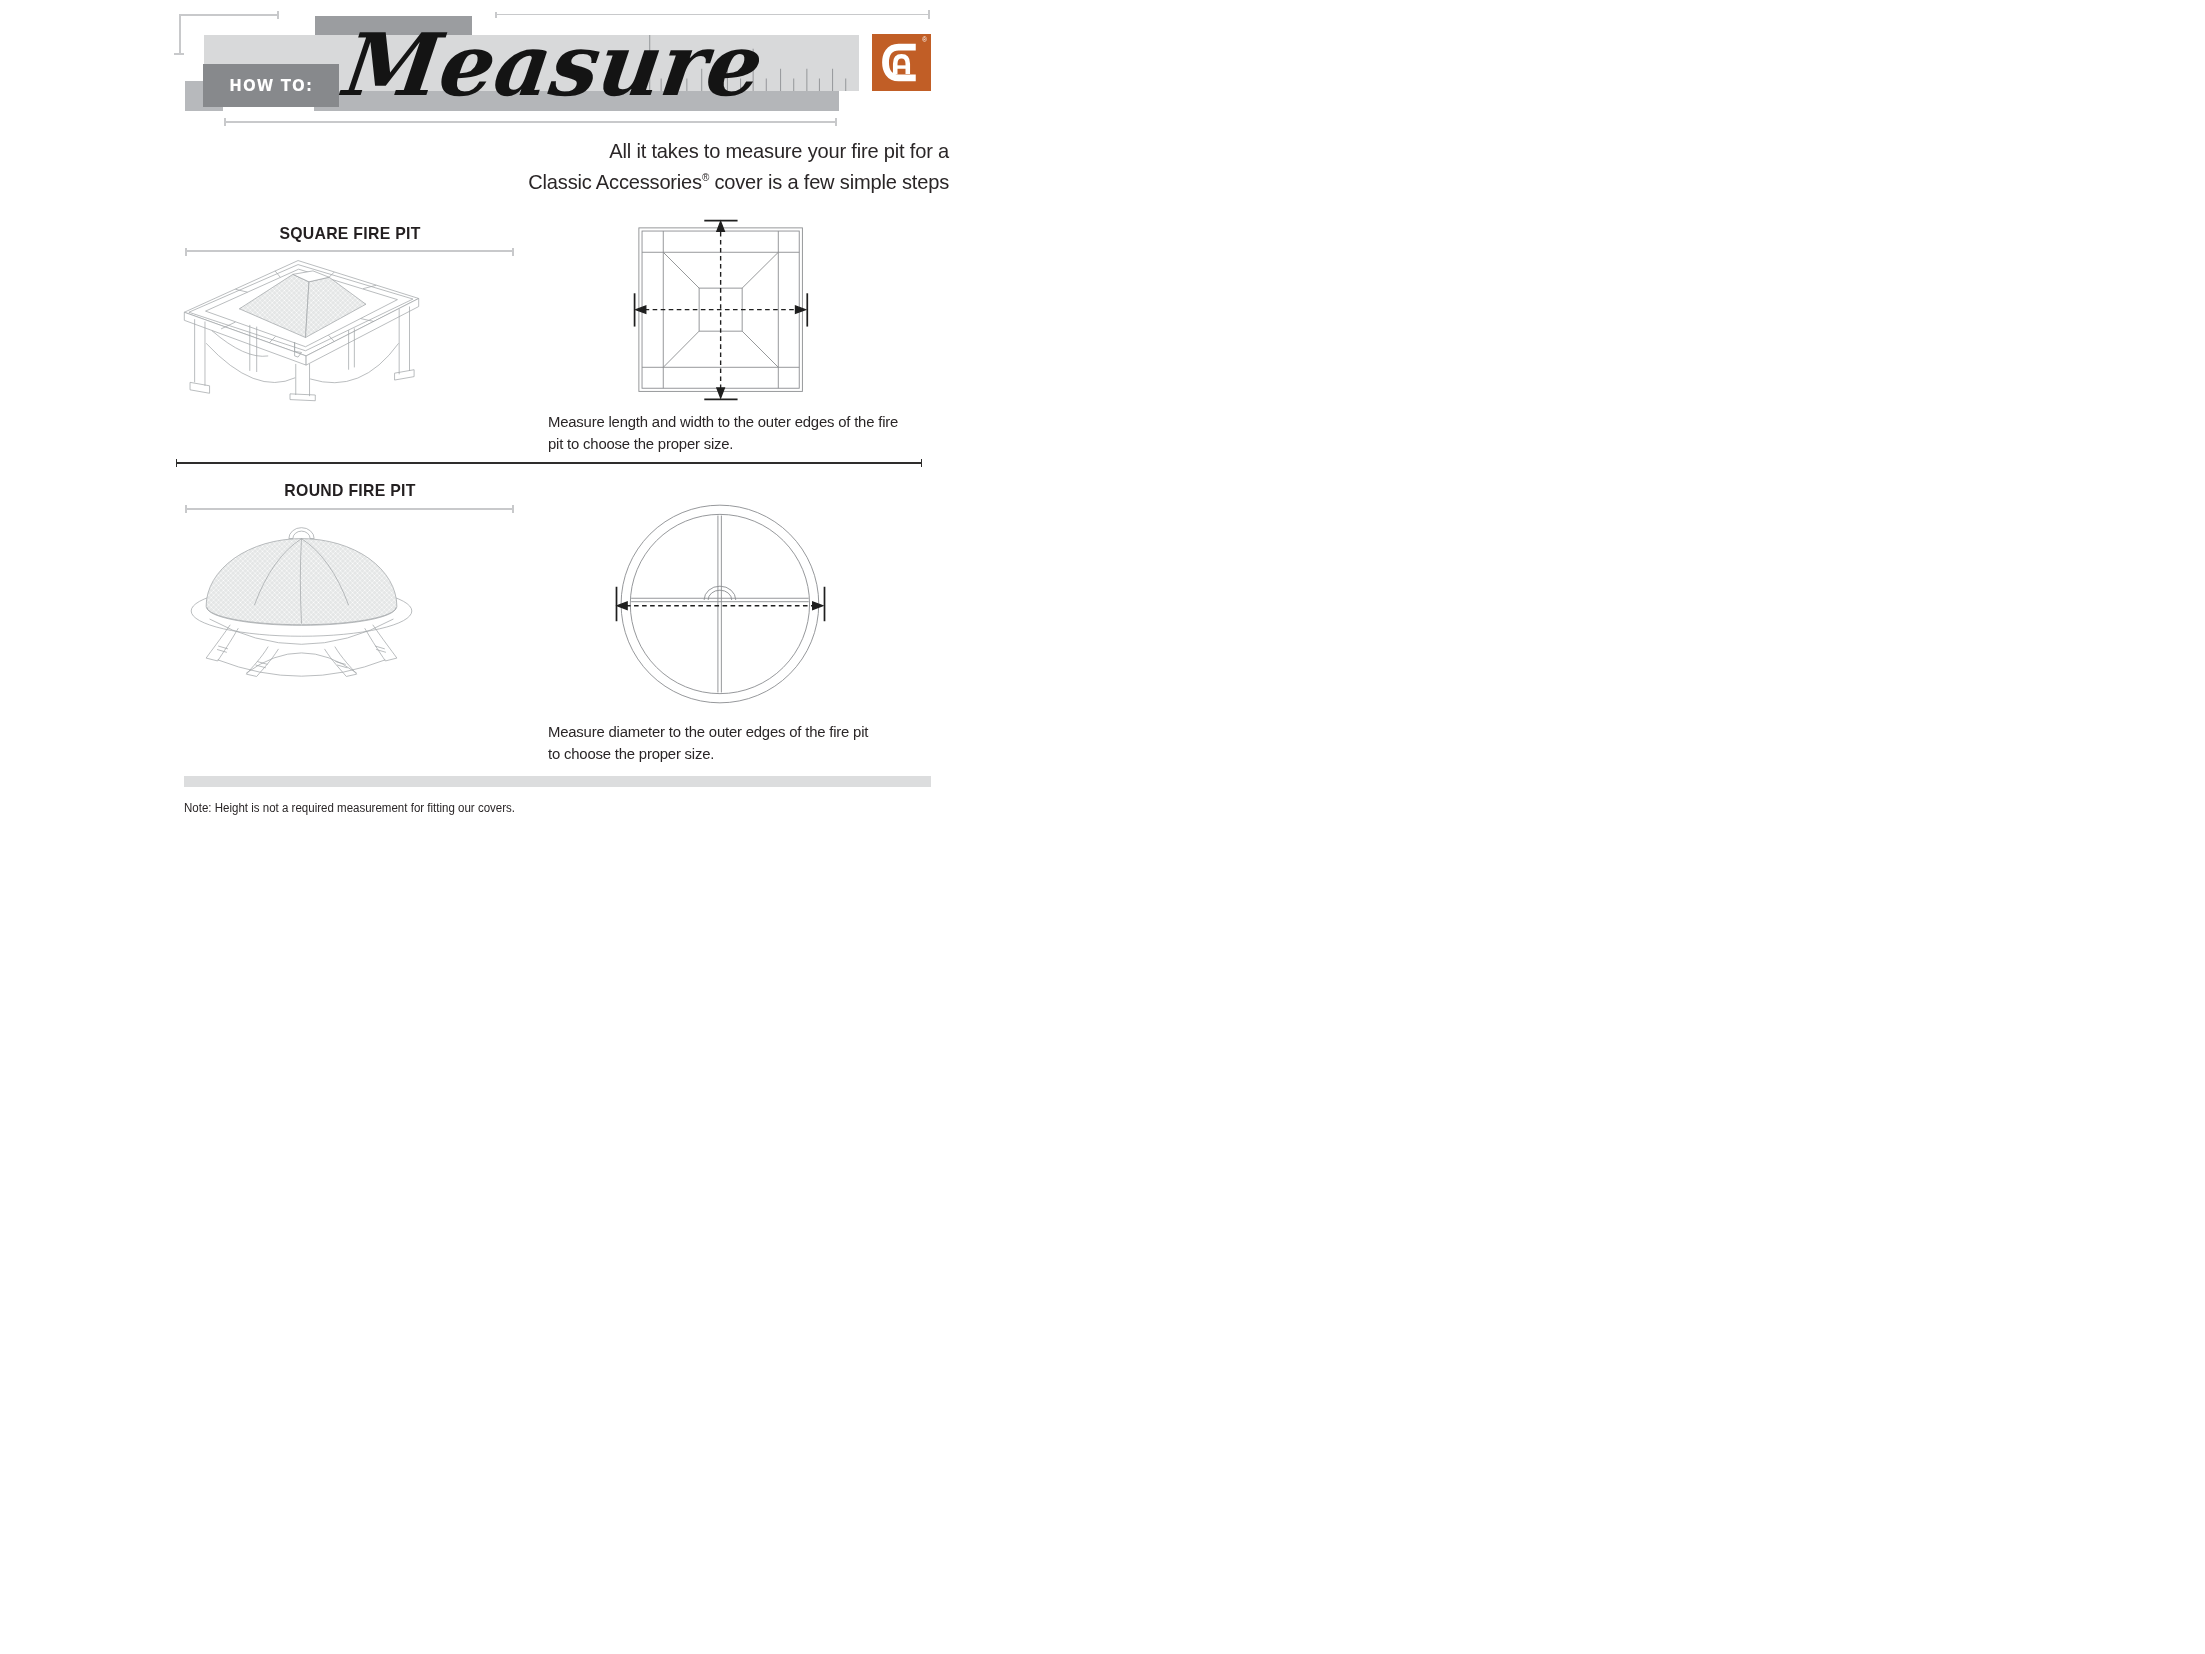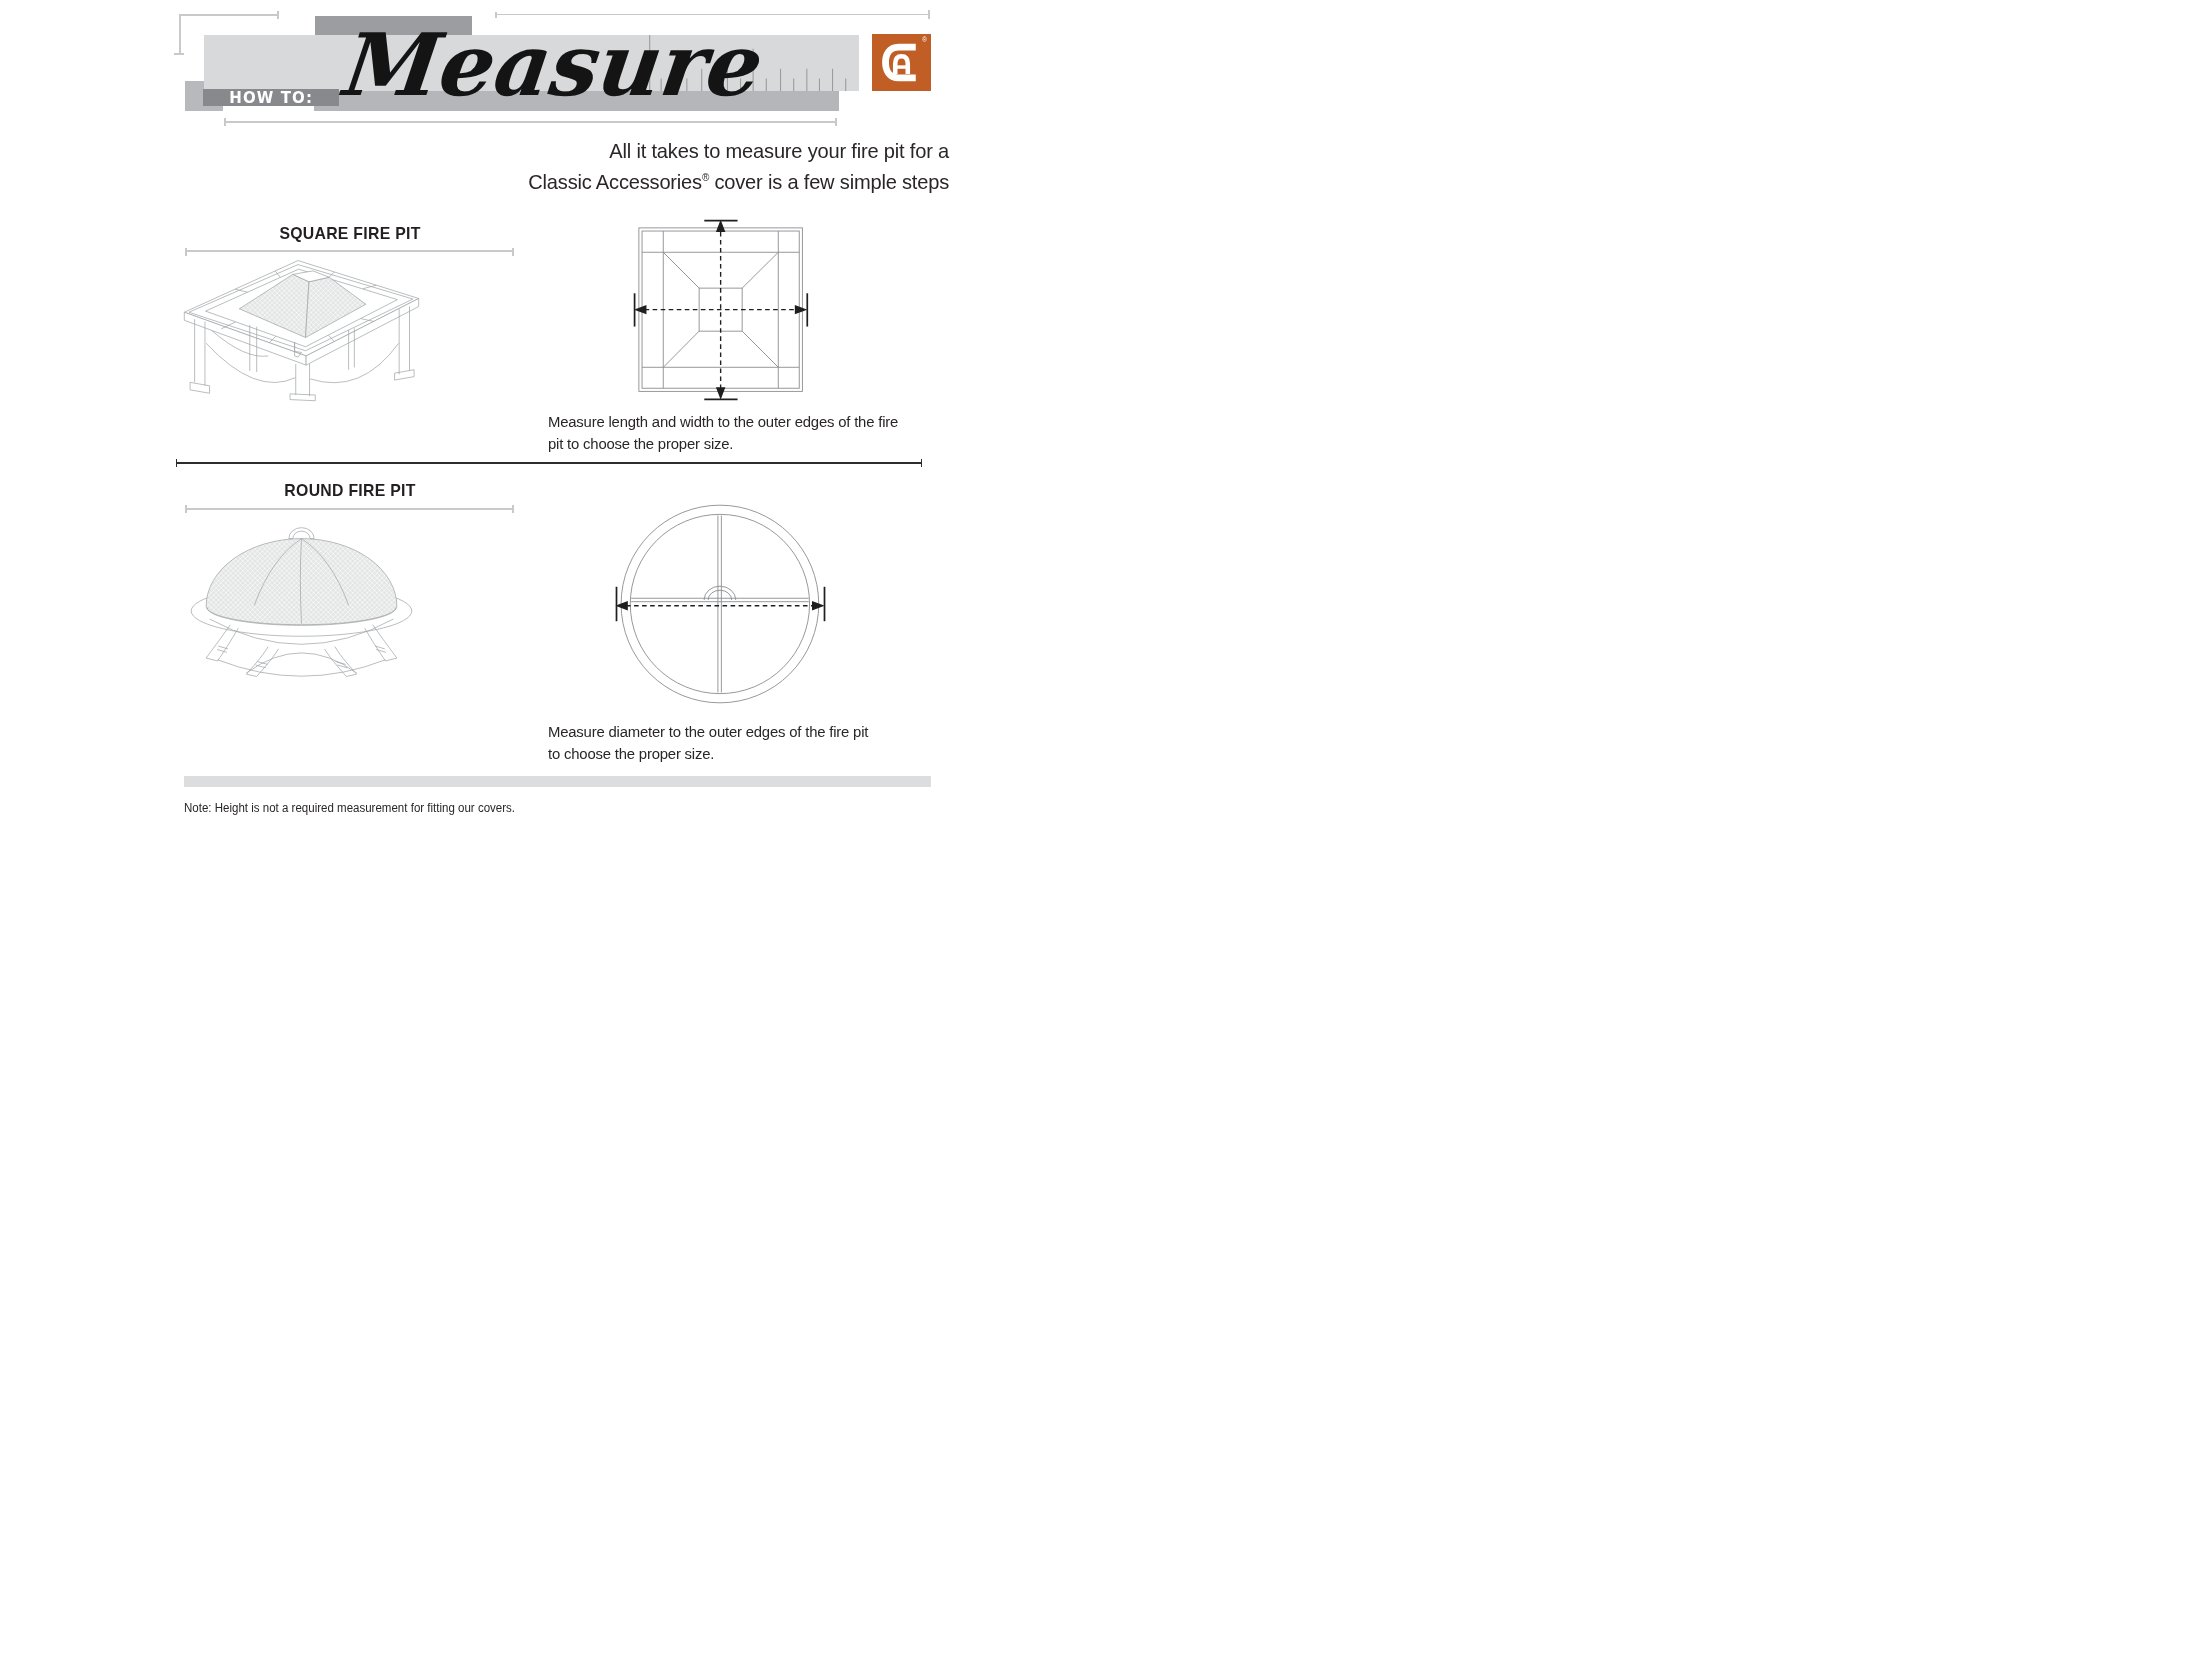--- a/index.html
+++ b/index.html
@@ -7,22 +7,22 @@
         font-family:"Liberation Sans",sans-serif;color:#231f20;}
   .abs{position:absolute;}
   .hline{position:absolute;background:#c8c9cb;}
   .vcap{position:absolute;background:#c8c9cb;width:1.7px;}
   .dark{background:#2e2d2c;}
   
   .box1{left:315px;top:16px;width:157px;height:19px;background:#9b9da0;}
   .banner{left:204px;top:35px;width:655px;height:56px;background:#d8d9da;}
   .band{left:314px;top:91px;width:525px;height:20px;background:#b4b6b9;}
   .smallsq{left:185px;top:81px;width:38px;height:30px;background:#b7b9bc;}
-  .howto{left:203px;top:64px;width:136px;height:17px;background:#87898c;
-         display:flex;align-items:center;justify-content:center;margin-top:25px;}
+  .howto{left:203px;top:64px;width:136px;height:43px;background:#87898c;
+         display:flex;align-items:center;justify-content:center;}
   .howto span{font-family:"DejaVu Sans","Liberation Sans",sans-serif;font-weight:bold;
               font-size:15.5px;letter-spacing:1.1px;color:#fff;transform:scaleX(.97);}
   .script{left:345px;top:17px;width:276px;height:103px;text-align:center;
           font-family:"DejaVu Serif","Liberation Serif",serif;font-style:italic;font-weight:bold;
           font-size:86px;line-height:96px;color:#141414;transform:skewX(-8deg);}
   .logo{left:872px;top:34px;width:59px;height:57px;background:#c15e26;}
   .logo .reg{position:absolute;right:4px;top:2.9px;color:#fff;font-size:6.3px;line-height:6.3px;}
   
   .subtitle{left:432px;top:137px;width:517px;text-align:right;
             font-size:20.7px;line-height:27px;font-weight:400;color:#2a2627;

